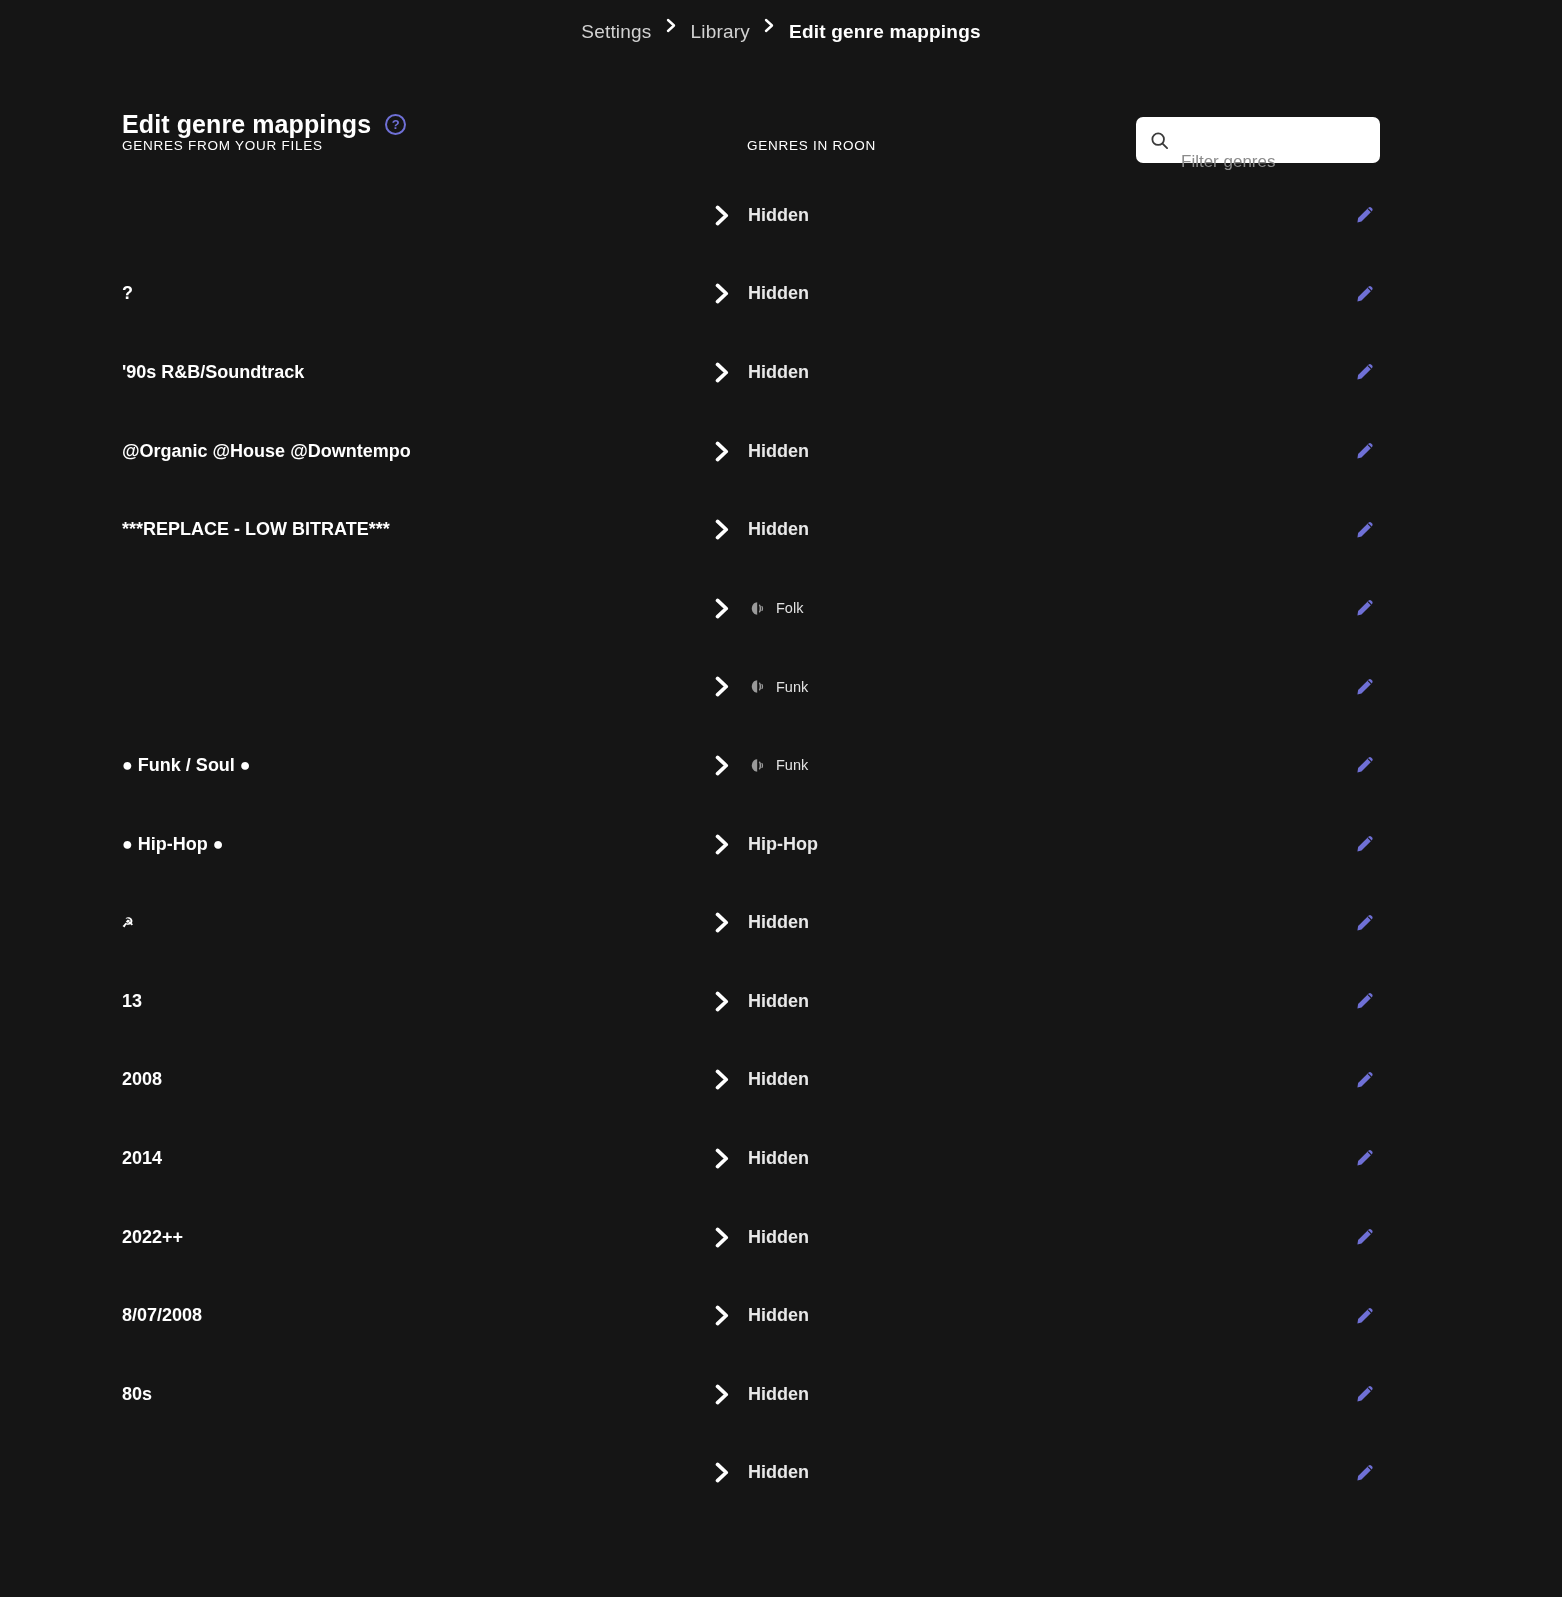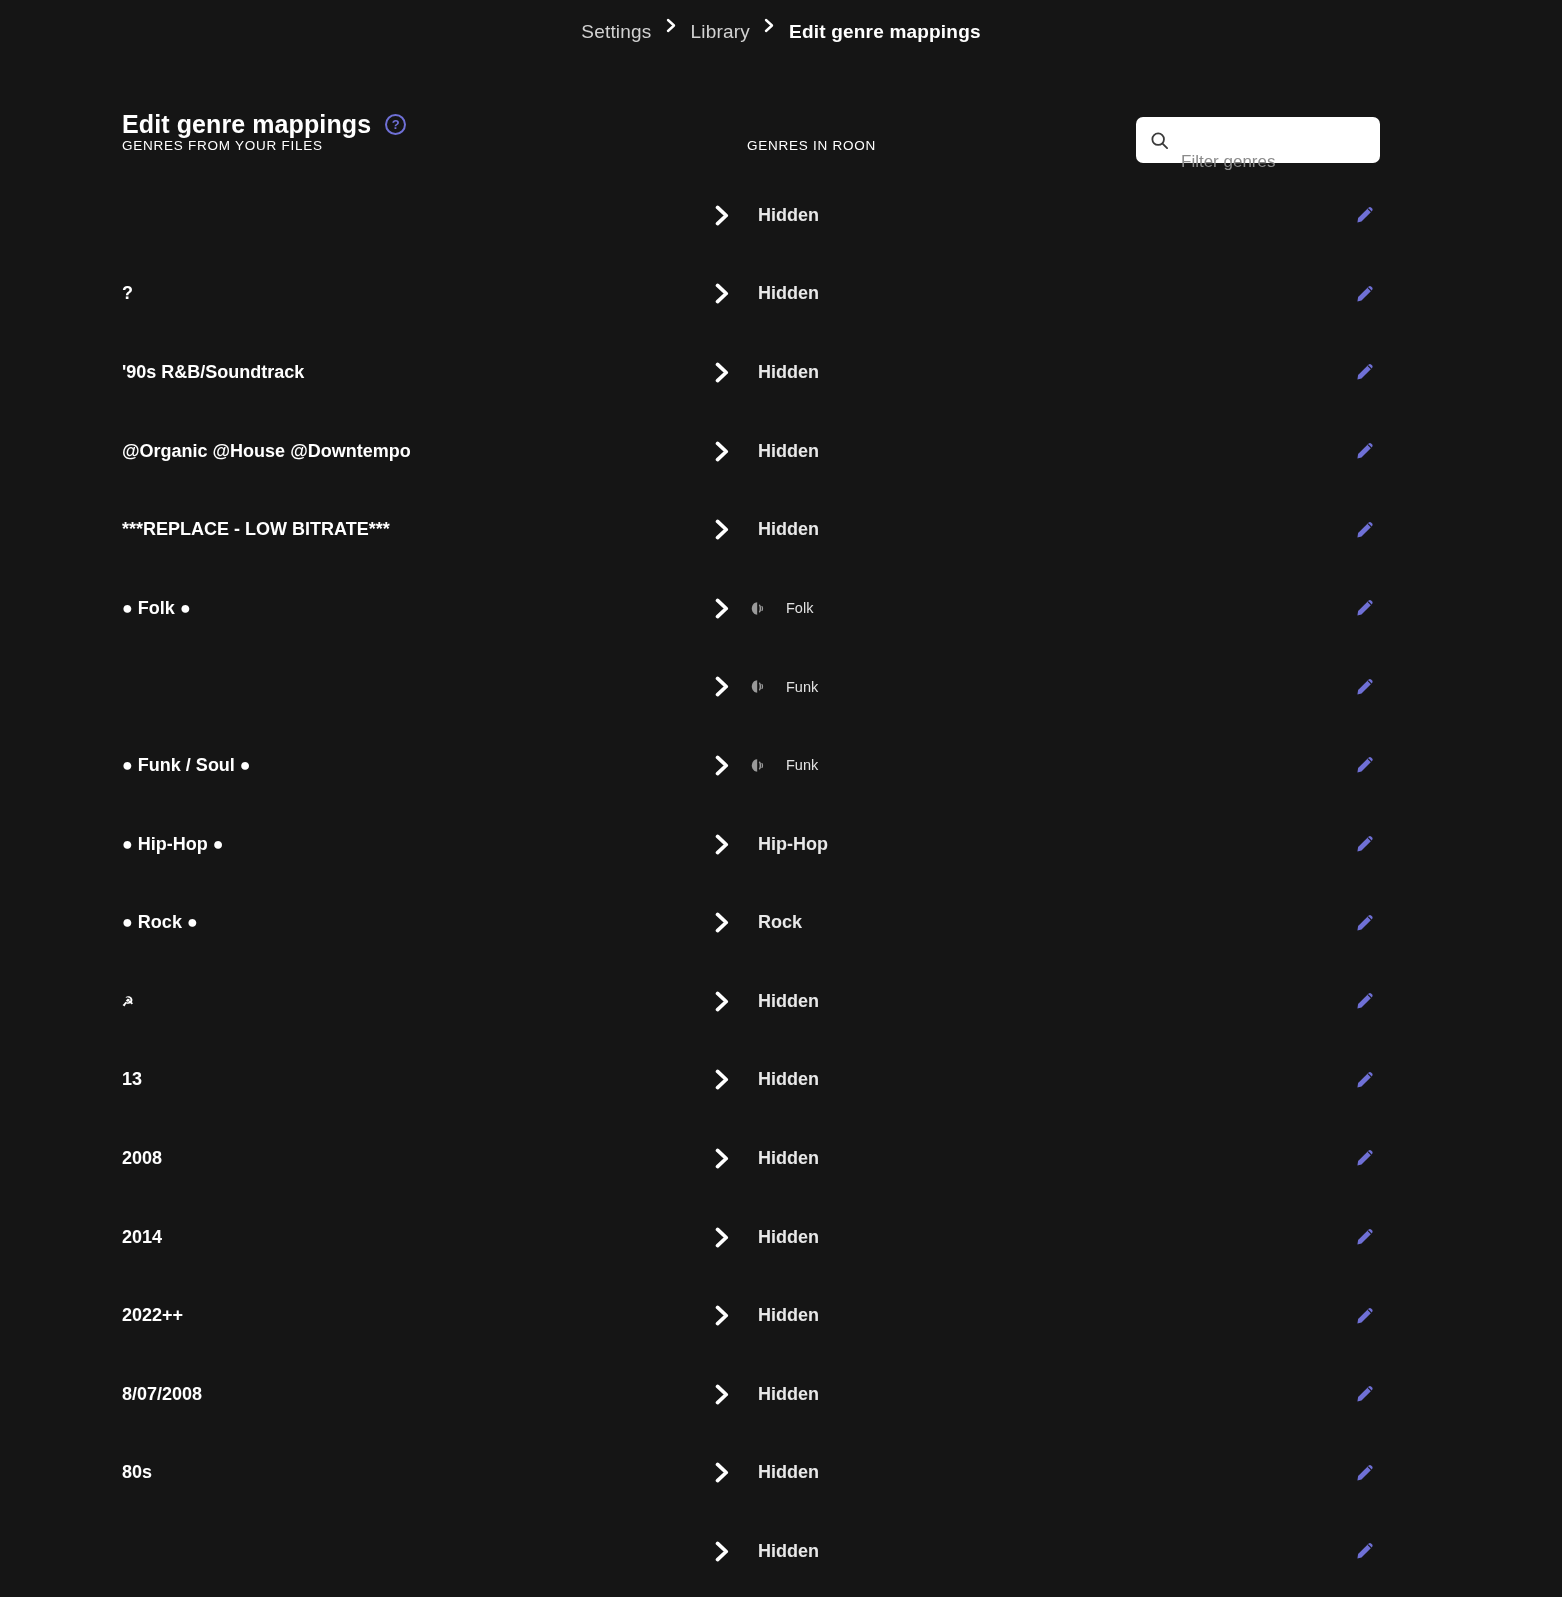--- a/index.html
+++ b/index.html
@@ -171,21 +171,20 @@
     display: flex;
     align-items: center;
     gap: 10px;
     cursor: pointer;
   }
   .target-label {
     font-size: 18px;
     font-weight: 700;
     color: #e8e8e8;
     white-space: nowrap;
-    margin-left: 10px;
   }
   .cell-target.has-icon .target-label {
     font-size: 14.5px;
     font-weight: 400;
     color: #e2e2e2;
   }
   .genre-icon {
     width: 18px;
     height: 18px;
     display: flex;
@@ -329,21 +328,20 @@
         <span class="target-label">Hidden</span>
       </div>
       <div class="edit-btn">
         <svg width="22" height="22" viewBox="0 0 22 22" fill="none">
           <path d="M3.4 18.6l4.1-1.1L18.1 6.9a1.7 1.7 0 0 0 0-2.4l-1.0-1.0a1.7 1.7 0 0 0-2.4 0L4.1 14.1l-0.7 4.5z" fill="#6f70d6"></path>
           <path d="M14.0 4.6l3.4 3.4" stroke="#151515" stroke-width="1.1"></path>
         </svg>
       </div>
     </div>
     <div class="row">
-      <div class="cell-source">● Folk ●</div>
       <div class="chevron">
         <svg width="17" height="21" viewBox="0 0 13 17" fill="none">
           <path d="M2.5 2l7 6.5-7 6.5" stroke="#ffffff" stroke-width="3" stroke-linecap="round" stroke-linejoin="round"></path>
         </svg>
       </div>
       <div class="cell-target has-icon">
         <span class="genre-icon">
           <svg width="17" height="17" viewBox="0 0 17 17" fill="none">
             <path d="M8.2 2.3v12.4c-2.9 0-5.4-2.8-5.4-6.2S5.3 2.3 8.2 2.3z" fill="#9a9a9a"></path>
             <path d="M10.6 5.2c1.0 1.0 1.0 5.6 0 6.6" stroke="#9a9a9a" stroke-width="1.5" stroke-linecap="round"></path>
@@ -417,37 +415,20 @@
         <span class="target-label">Hip-Hop</span>
       </div>
       <div class="edit-btn">
         <svg width="22" height="22" viewBox="0 0 22 22" fill="none">
           <path d="M3.4 18.6l4.1-1.1L18.1 6.9a1.7 1.7 0 0 0 0-2.4l-1.0-1.0a1.7 1.7 0 0 0-2.4 0L4.1 14.1l-0.7 4.5z" fill="#6f70d6"></path>
           <path d="M14.0 4.6l3.4 3.4" stroke="#151515" stroke-width="1.1"></path>
         </svg>
       </div>
     </div>
     <div class="row">
-      <div class="cell-source">● Rock ●</div>
-      <div class="chevron">
-        <svg width="17" height="21" viewBox="0 0 13 17" fill="none">
-          <path d="M2.5 2l7 6.5-7 6.5" stroke="#ffffff" stroke-width="3" stroke-linecap="round" stroke-linejoin="round"></path>
-        </svg>
-      </div>
-      <div class="cell-target">
-        <span class="target-label">Rock</span>
-      </div>
-      <div class="edit-btn">
-        <svg width="22" height="22" viewBox="0 0 22 22" fill="none">
-          <path d="M3.4 18.6l4.1-1.1L18.1 6.9a1.7 1.7 0 0 0 0-2.4l-1.0-1.0a1.7 1.7 0 0 0-2.4 0L4.1 14.1l-0.7 4.5z" fill="#6f70d6"></path>
-          <path d="M14.0 4.6l3.4 3.4" stroke="#151515" stroke-width="1.1"></path>
-        </svg>
-      </div>
-    </div>
-    <div class="row">
       <div class="cell-source glyph">☭</div>
       <div class="chevron">
         <svg width="17" height="21" viewBox="0 0 13 17" fill="none">
           <path d="M2.5 2l7 6.5-7 6.5" stroke="#ffffff" stroke-width="3" stroke-linecap="round" stroke-linejoin="round"></path>
         </svg>
       </div>
       <div class="cell-target">
         <span class="target-label">Hidden</span>
       </div>
       <div class="edit-btn">

